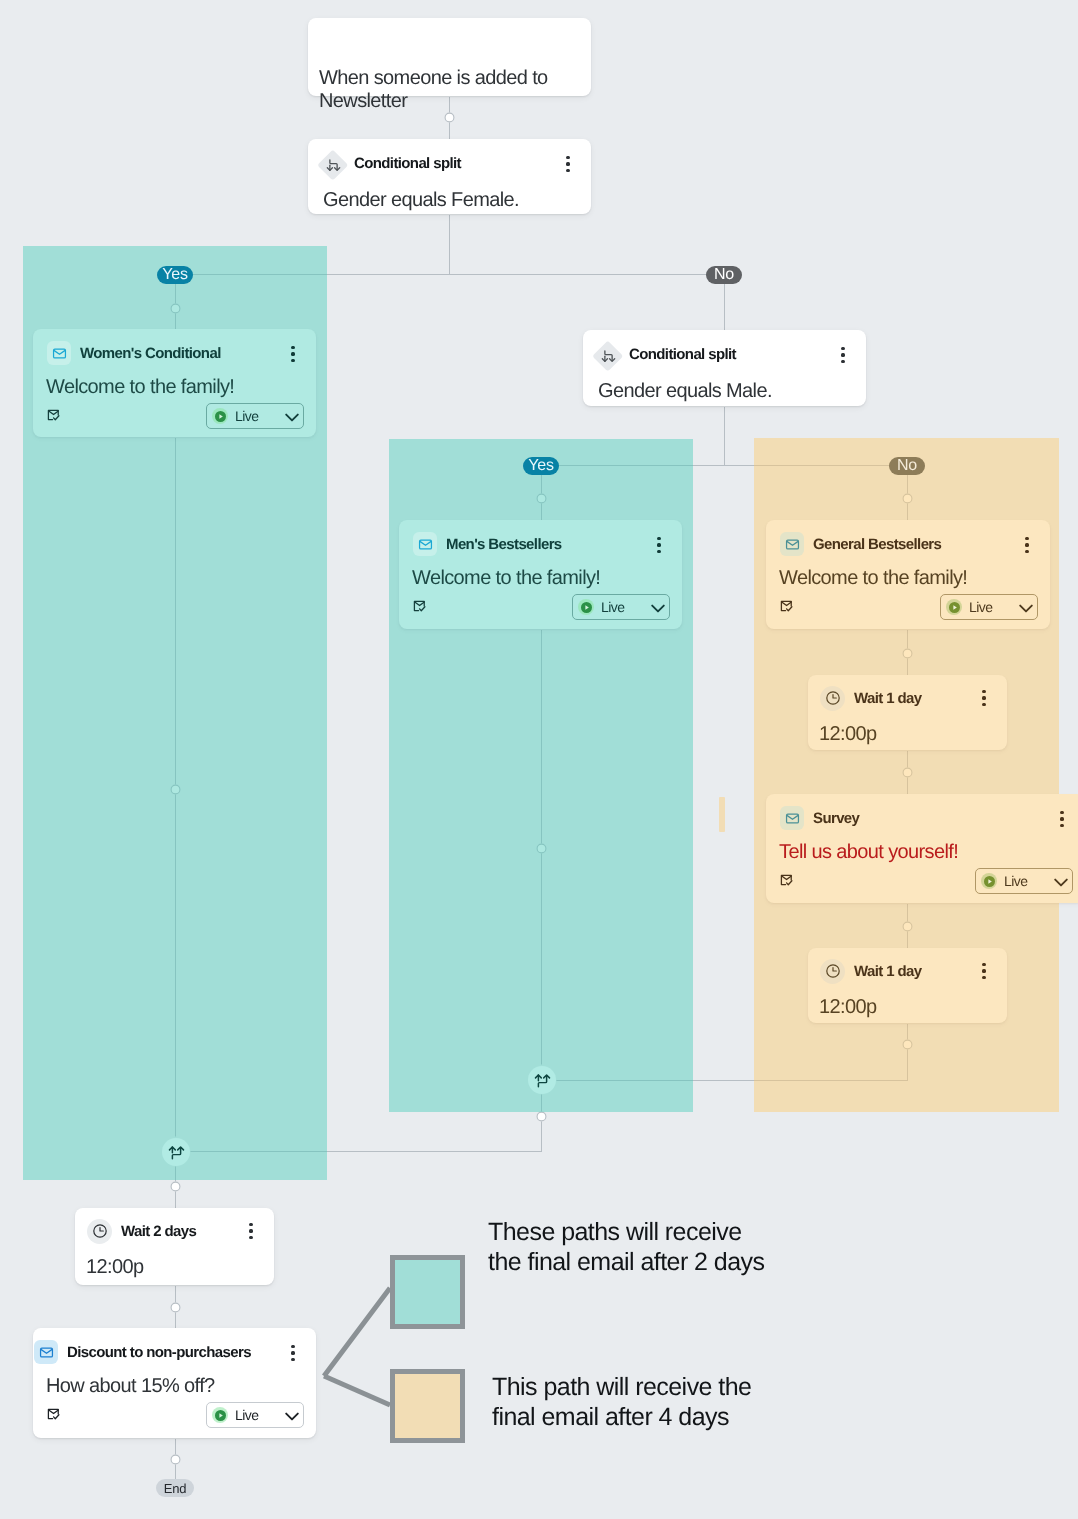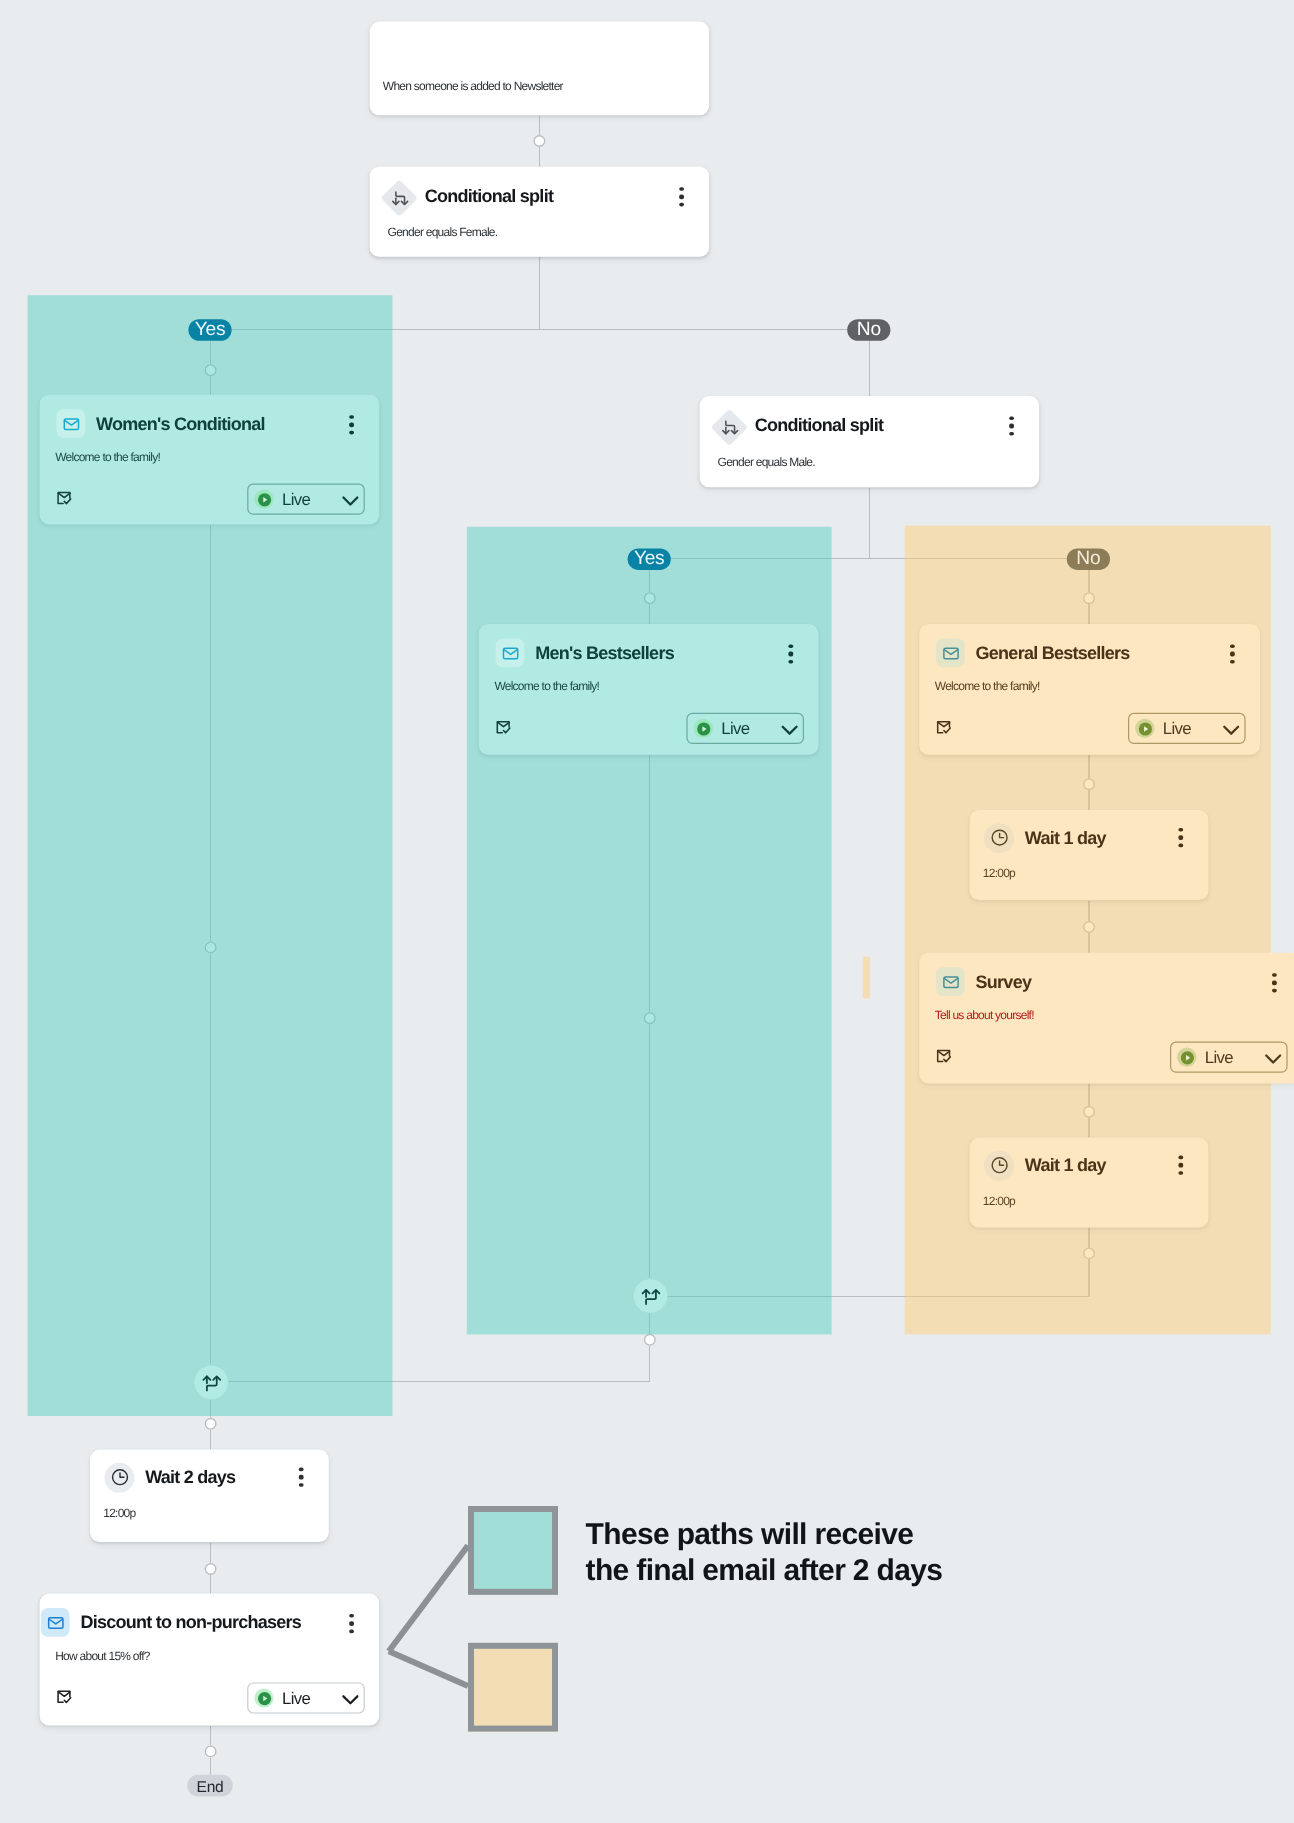--- a/index.html
+++ b/index.html
@@ -13,21 +13,21 @@
   .panel-amber{background:rgba(253,203,111,.455);}
 
   
   .card{position:absolute;border-radius:8px;box-sizing:border-box;z-index:2;}
   .card-white{background:#fff;box-shadow:0 1px 2px rgba(20,30,40,.10),0 2px 6px rgba(20,30,40,.06);}
   .card-teal{background:#b0eae2;box-shadow:0 1px 2px rgba(18,50,48,.06),0 2px 5px rgba(18,50,48,.035);}
   .card-amber{background:#fce7c0;box-shadow:0 1px 2px rgba(80,58,20,.06),0 2px 5px rgba(80,58,20,.035);}
 
   .card-head{position:absolute;left:0;right:0;top:0;height:48px;display:flex;align-items:center;}
   .card-title{font-size:15px;font-weight:700;letter-spacing:-0.62px;}
-  .card-sub{position:absolute;font-size:10px;letter-spacing:-0.62px;}
+  .card-sub{position:absolute;font-size:20px;letter-spacing:-0.62px;}
   .kebab{position:absolute;display:flex;flex-direction:column;align-items:center;justify-content:center;gap:3px;cursor:pointer;}
   .kebab i{display:block;width:3.2px;height:3.2px;border-radius:50%;}
 
   .iconbox{position:absolute;display:flex;align-items:center;justify-content:center;}
 
   .status{position:absolute;display:flex;align-items:center;box-sizing:border-box;border-radius:5px;}
   .status .lbl{font-size:14px;letter-spacing:-0.55px;}
 
   .pill{position:absolute;display:flex;align-items:center;justify-content:center;border-radius:11px;color:#fff;font-size:16px;font-weight:400;letter-spacing:-0.2px;height:18px;z-index:3;}
 
@@ -428,19 +428,23 @@
 
   <div style="position:absolute;left:719px;top:797px;width:6px;height:35px;background:#f2ddb5;border-radius:1px;"></div>
 
   <div class="pill" style="left:156px;top:1479px;width:38px;height:18px;border-radius:9px;background:#ced4da;color:#24282d;font-weight:400;font-size:13px;">End</div>
 
   <svg width="90" height="180" viewBox="0 0 90 180" style="position:absolute;left:315px;top:1275px;">
     <path d="M9 101 L75 13" stroke="#8b9195" stroke-width="5" fill="none" stroke-linecap="butt"></path>
     <path d="M9 101 L75 130" stroke="#8b9195" stroke-width="5" fill="none" stroke-linecap="butt"></path>
   </svg>
   <div class="legend-box" style="left:390px;top:1255px;width:75px;height:74px;background:#a1ded7;"></div>
-  <div class="legend-text" style="left:488px;top:1264px;width:400px;font-weight:bold;">
+  <div class="legend-text" style="left:488px;top:1217px;width:400px;">
     <div>These paths will receive</div>
     <div>the final email after 2 days</div>
   </div>
   <div class="legend-box" style="left:390px;top:1369px;width:75px;height:74px;background:#f2ddb5;"></div>
+  <div class="legend-text" style="left:492px;top:1372px;width:400px;">
+    <div>This path will receive the</div>
+    <div>final email after 4 days</div>
+  </div>
 
 </div>
 
 </body></html>

